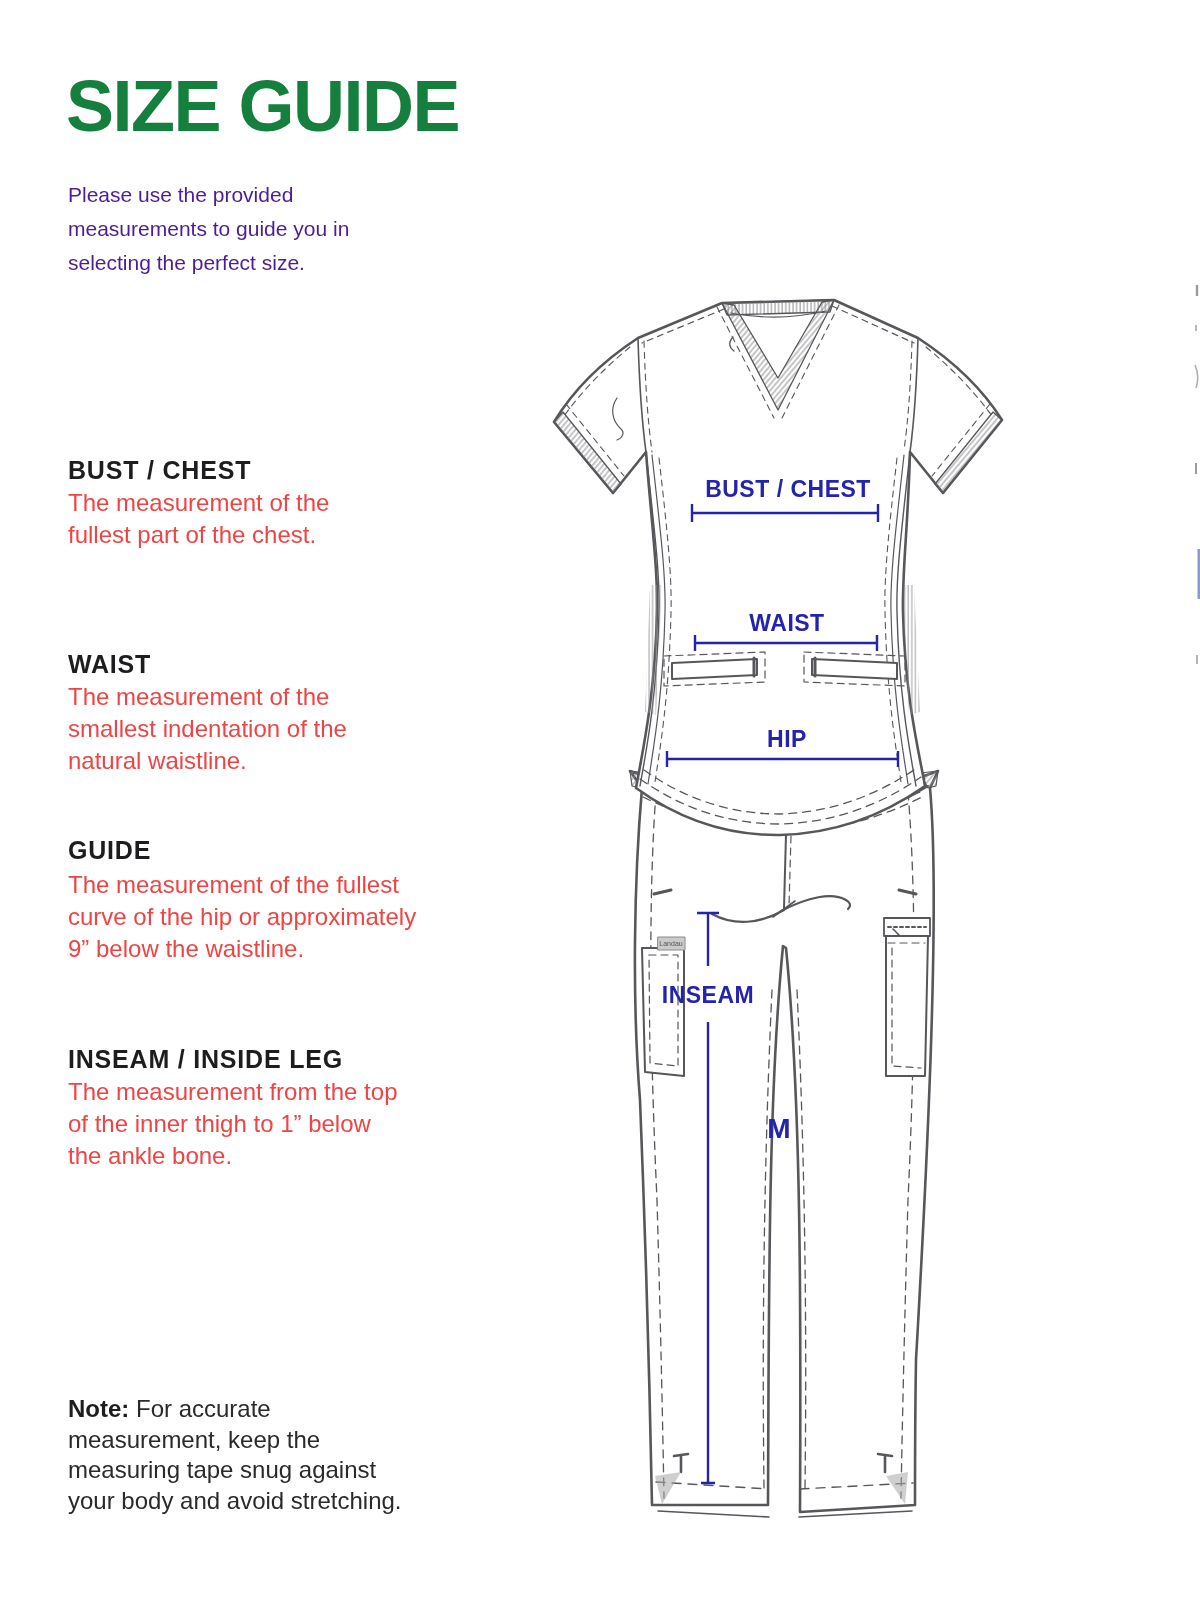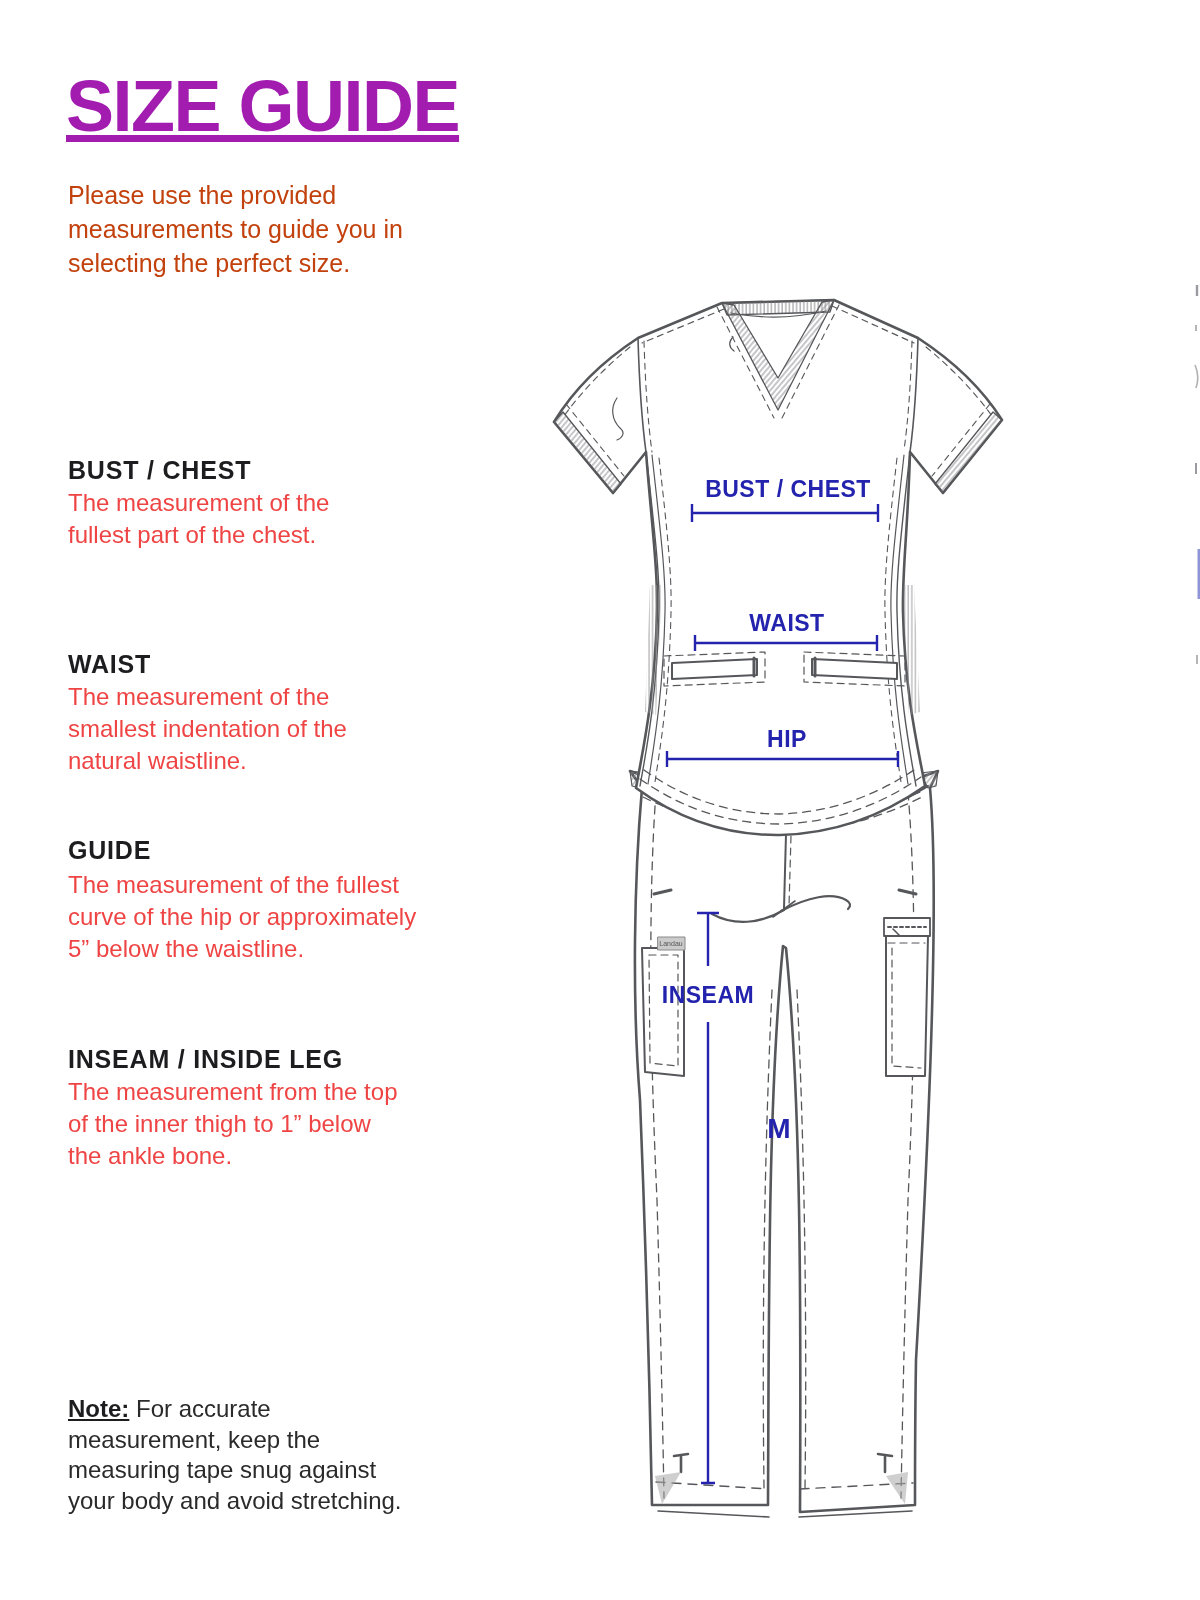--- a/index.html
+++ b/index.html
@@ -8,42 +8,42 @@
     width:1200px;height:1600px;
     background:#ffffff;
     font-family:"Liberation Sans", sans-serif;
     color:#232323;
     overflow:hidden;
   }
   .abs{position:absolute;}
   .page-title{
     left:66px;top:70px;
     font-size:72px;font-weight:700;letter-spacing:-1.5px;
-    color:#a21caf;line-height:1;white-space:nowrap;text-decoration:underline;
+    color:#15803d;line-height:1;white-space:nowrap;
   }
   .intro{
     left:68px;top:178px;width:470px;
-    font-size:25px;line-height:34px;color:#c2410c;
+    font-size:21px;line-height:34px;color:#4c1d95;
     white-space:pre-line;
   }
   .sec-h{
     left:68px;
     font-size:25px;font-weight:700;letter-spacing:.8px;
     color:#1d1d1f;line-height:28px;white-space:nowrap;
   }
   .sec-p{
     left:68px;width:420px;
     font-size:24px;line-height:32px;color:#ef4444;
     white-space:pre-line;
   }
   .note{
     left:68px;top:1394px;width:400px;
     font-size:24px;line-height:30.5px;color:#2a2a2a;
   }
-  .note b{font-weight:700;color:#1d1d1f;text-decoration:underline;}
+  .note b{font-weight:700;color:#1d1d1f;}
   .note .rest{white-space:pre-line;}
   svg.art{position:absolute;left:0;top:0;width:1200px;height:1600px;}
   svg.art text{font-family:"Liberation Sans", sans-serif;}
   .blue-label{font-weight:700;font-size:23px;letter-spacing:.5px;}
   .blue-size{font-weight:700;font-size:28px;}
   .tag-label{font-size:7px;fill:#55555a;}
 </style>
 </head>
 <body>
 
@@ -59,21 +59,21 @@
 fullest part of the chest.</div>
 
   <div class="abs sec-h" style="top:650px;">WAIST</div>
   <div class="abs sec-p" style="top:681px;">The measurement of the
 smallest indentation of the
 natural waistline.</div>
 
   <div class="abs sec-h" style="top:836px;">GUIDE</div>
   <div class="abs sec-p" style="top:869px;">The measurement of the fullest
 curve of the hip or approximately
-5” below the waistline.</div>
+9” below the waistline.</div>
 
   <div class="abs sec-h" style="top:1045px;">INSEAM / INSIDE LEG</div>
   <div class="abs sec-p" style="top:1076px;">The measurement from the top
 of the inner thigh to 1” below
 the ankle bone.</div>
 
   <div class="abs note">
     <b>Note:</b><span class="rest"> For accurate
 measurement, keep the
 measuring tape snug against

